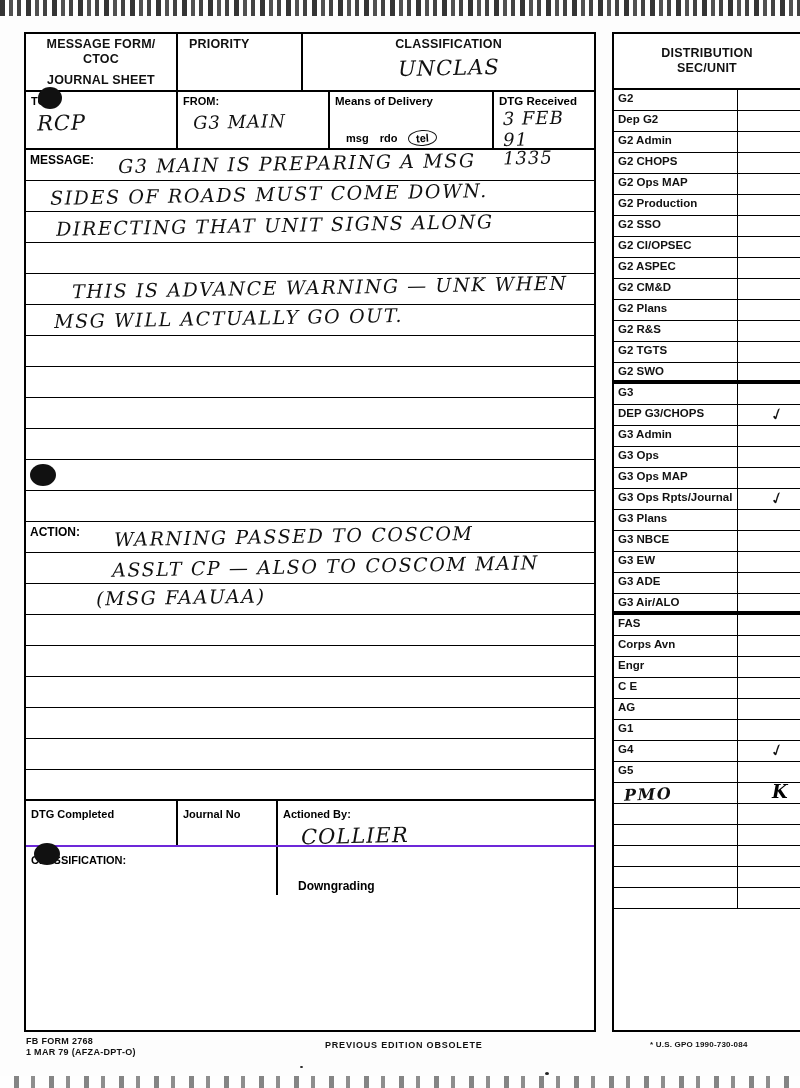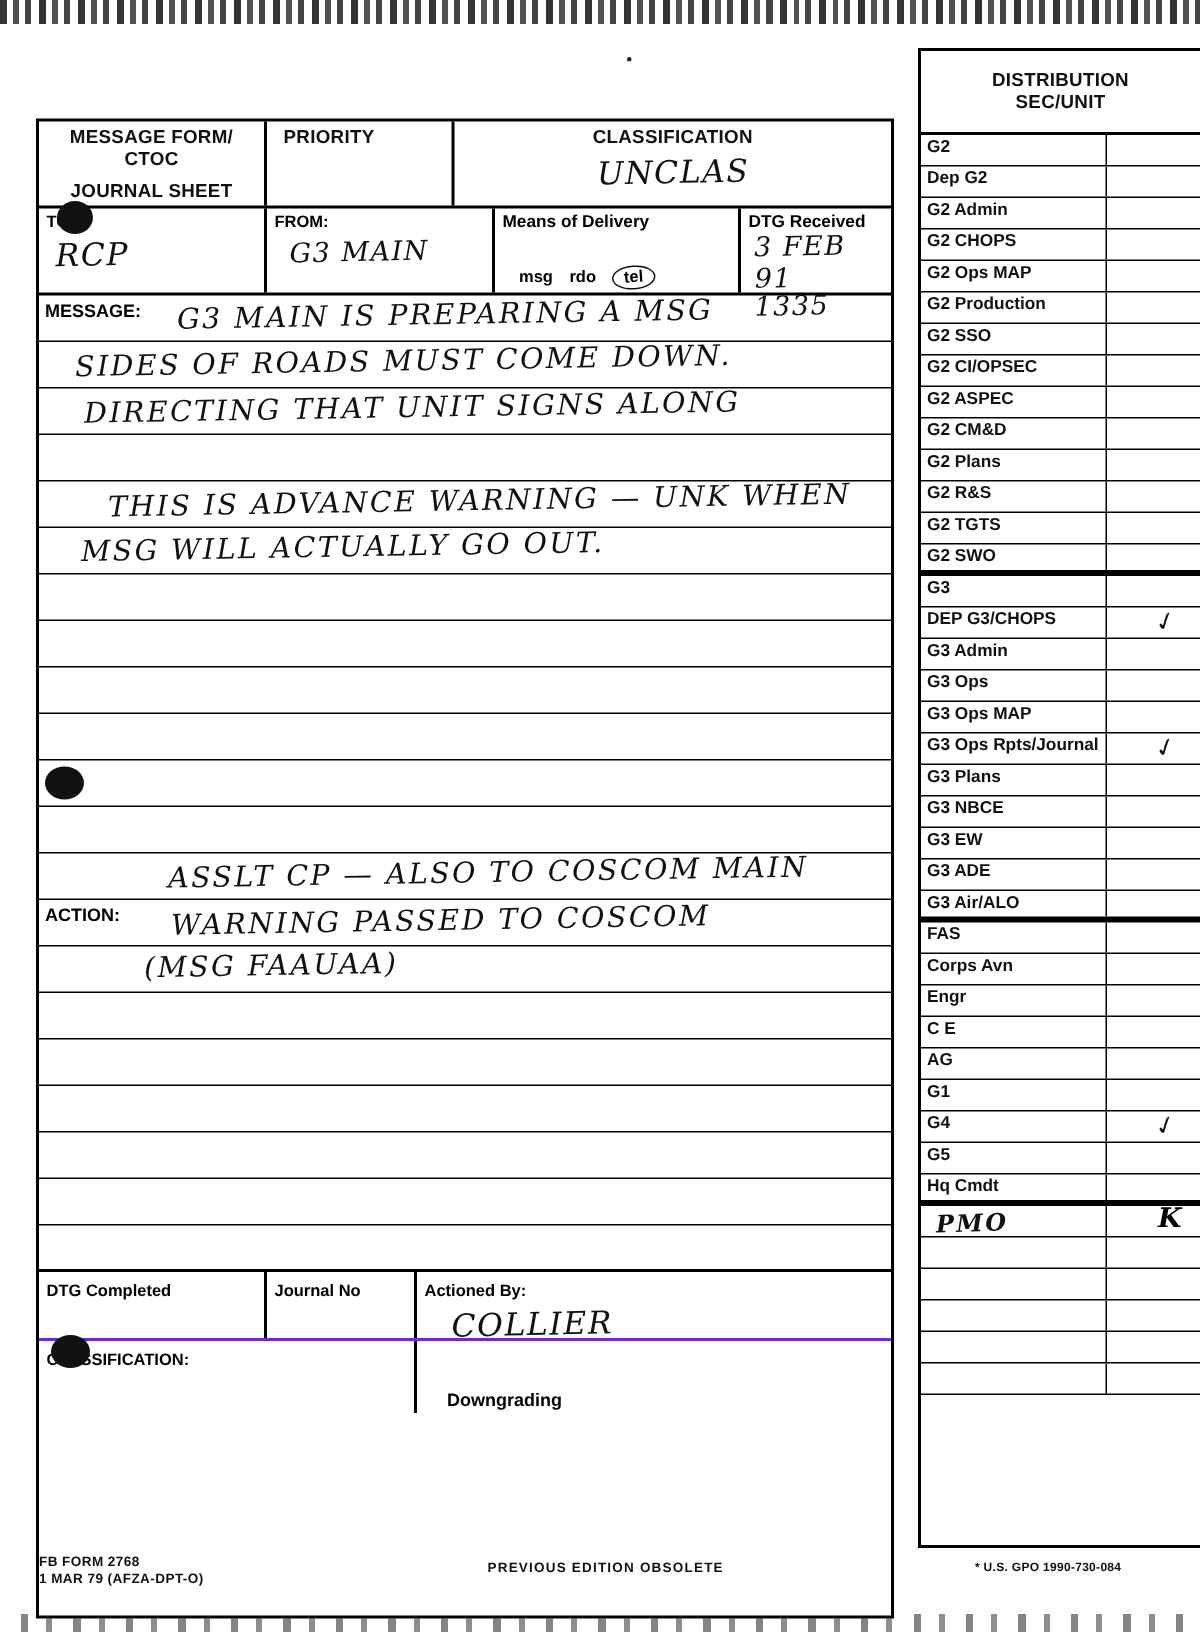--- a/index.html
+++ b/index.html
@@ -28,21 +28,20 @@
     opacity:.55;
   }
   .speck{position:absolute;background:#222;border-radius:50%;}
 
   
   .form{
     position:absolute;left:24px;top:32px;width:572px;height:1000px;
     border:2px solid #000;
     box-sizing:border-box;
     background:#fff;
-    margin-top:47px;
   }
   .row{display:flex;border-bottom:2px solid #000;box-sizing:border-box;}
   .cell{border-right:2px solid #000;box-sizing:border-box;position:relative;padding:3px 5px;}
   .cell:last-child{border-right:none;}
   .lbl{
     font-size:12.5px;font-weight:bold;letter-spacing:.2px;color:#111;
     line-height:15px;
   }
   .lbl-sm{font-size:11px;font-weight:bold;}
   .hand{
@@ -240,25 +239,25 @@
       <div class="msg-line"></div>
       <div class="msg-line"></div>
       <div class="msg-line">
         <div class="blob" style="left:4px;top:4px;width:26px;height:22px;"></div>
       </div>
       <div class="msg-line"></div>
     </div>
 
     <div class="msg-area">
       <div class="msg-line">
-        <span class="hw" style="left:86px;top:2px;">ASSLT CP — ALSO TO COSCOM MAIN</span>
-      </div>
-      <div class="msg-line">
         <span class="msg-label">ACTION:</span>
         <span class="hw" style="left:88px;top:3px;">WARNING PASSED TO COSCOM</span>
+      </div>
+      <div class="msg-line">
+        <span class="hw" style="left:86px;top:2px;">ASSLT CP — ALSO TO COSCOM MAIN</span>
       </div>
       <div class="msg-line">
         <span class="hw" style="left:70px;top:2px;">(MSG FAAUAA)</span>
       </div>
       <div class="msg-line"></div>
       <div class="msg-line"></div>
       <div class="msg-line"></div>
       <div class="msg-line"></div>
       <div class="msg-line"></div>
       <div class="msg-line" style="border-bottom:2px solid #000;"></div>
@@ -433,24 +432,20 @@
         <div class="drow">
           <div class="dname">G4</div>
           <div class="dmark">
             <span class="check">✓</span>
           </div>
         </div>
         <div class="drow">
           <div class="dname">G5</div>
           <div class="dmark"></div>
         </div>
-        <div class="drow thick">
-          <div class="dname">Hq  Cmdt</div>
-          <div class="dmark"></div>
-        </div>
         <div class="drow">
           <div class="dname"><span class="pmo-hand">PMO</span></div>
           <div class="dmark">
             <span class="k-hand">K</span>
           </div>
         </div>
         <div class="drow">
           <div class="dname"></div>
           <div class="dmark"></div>
         </div>

